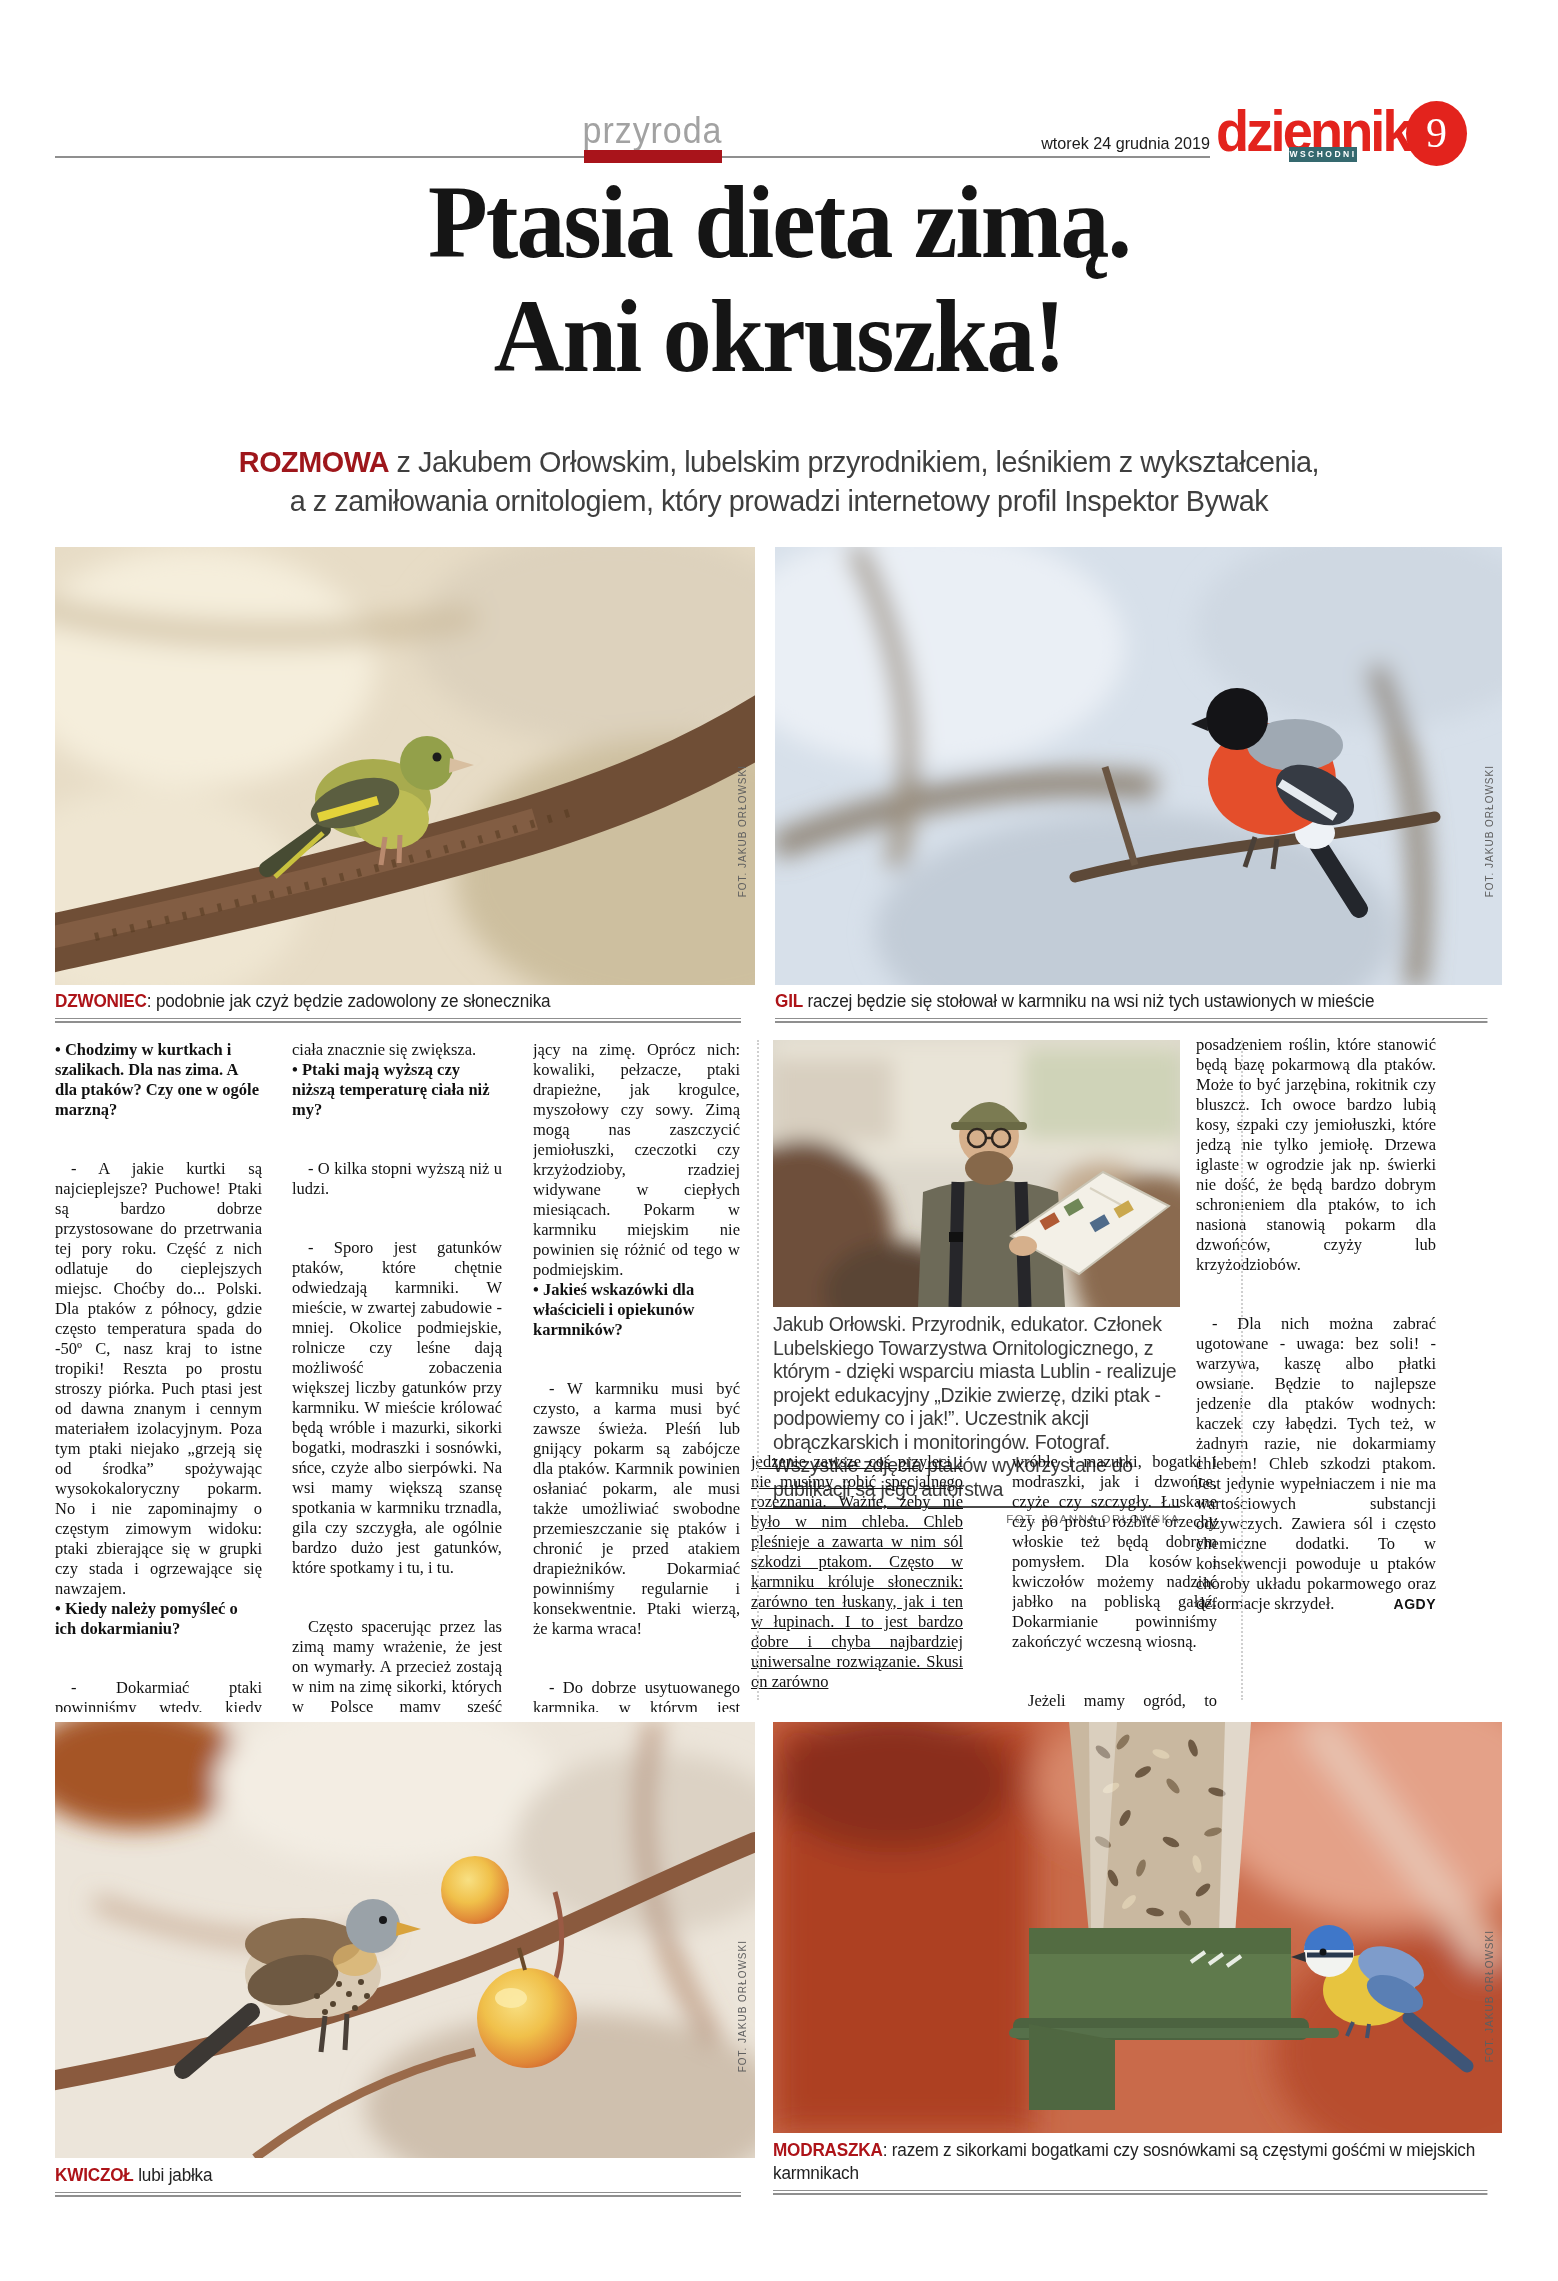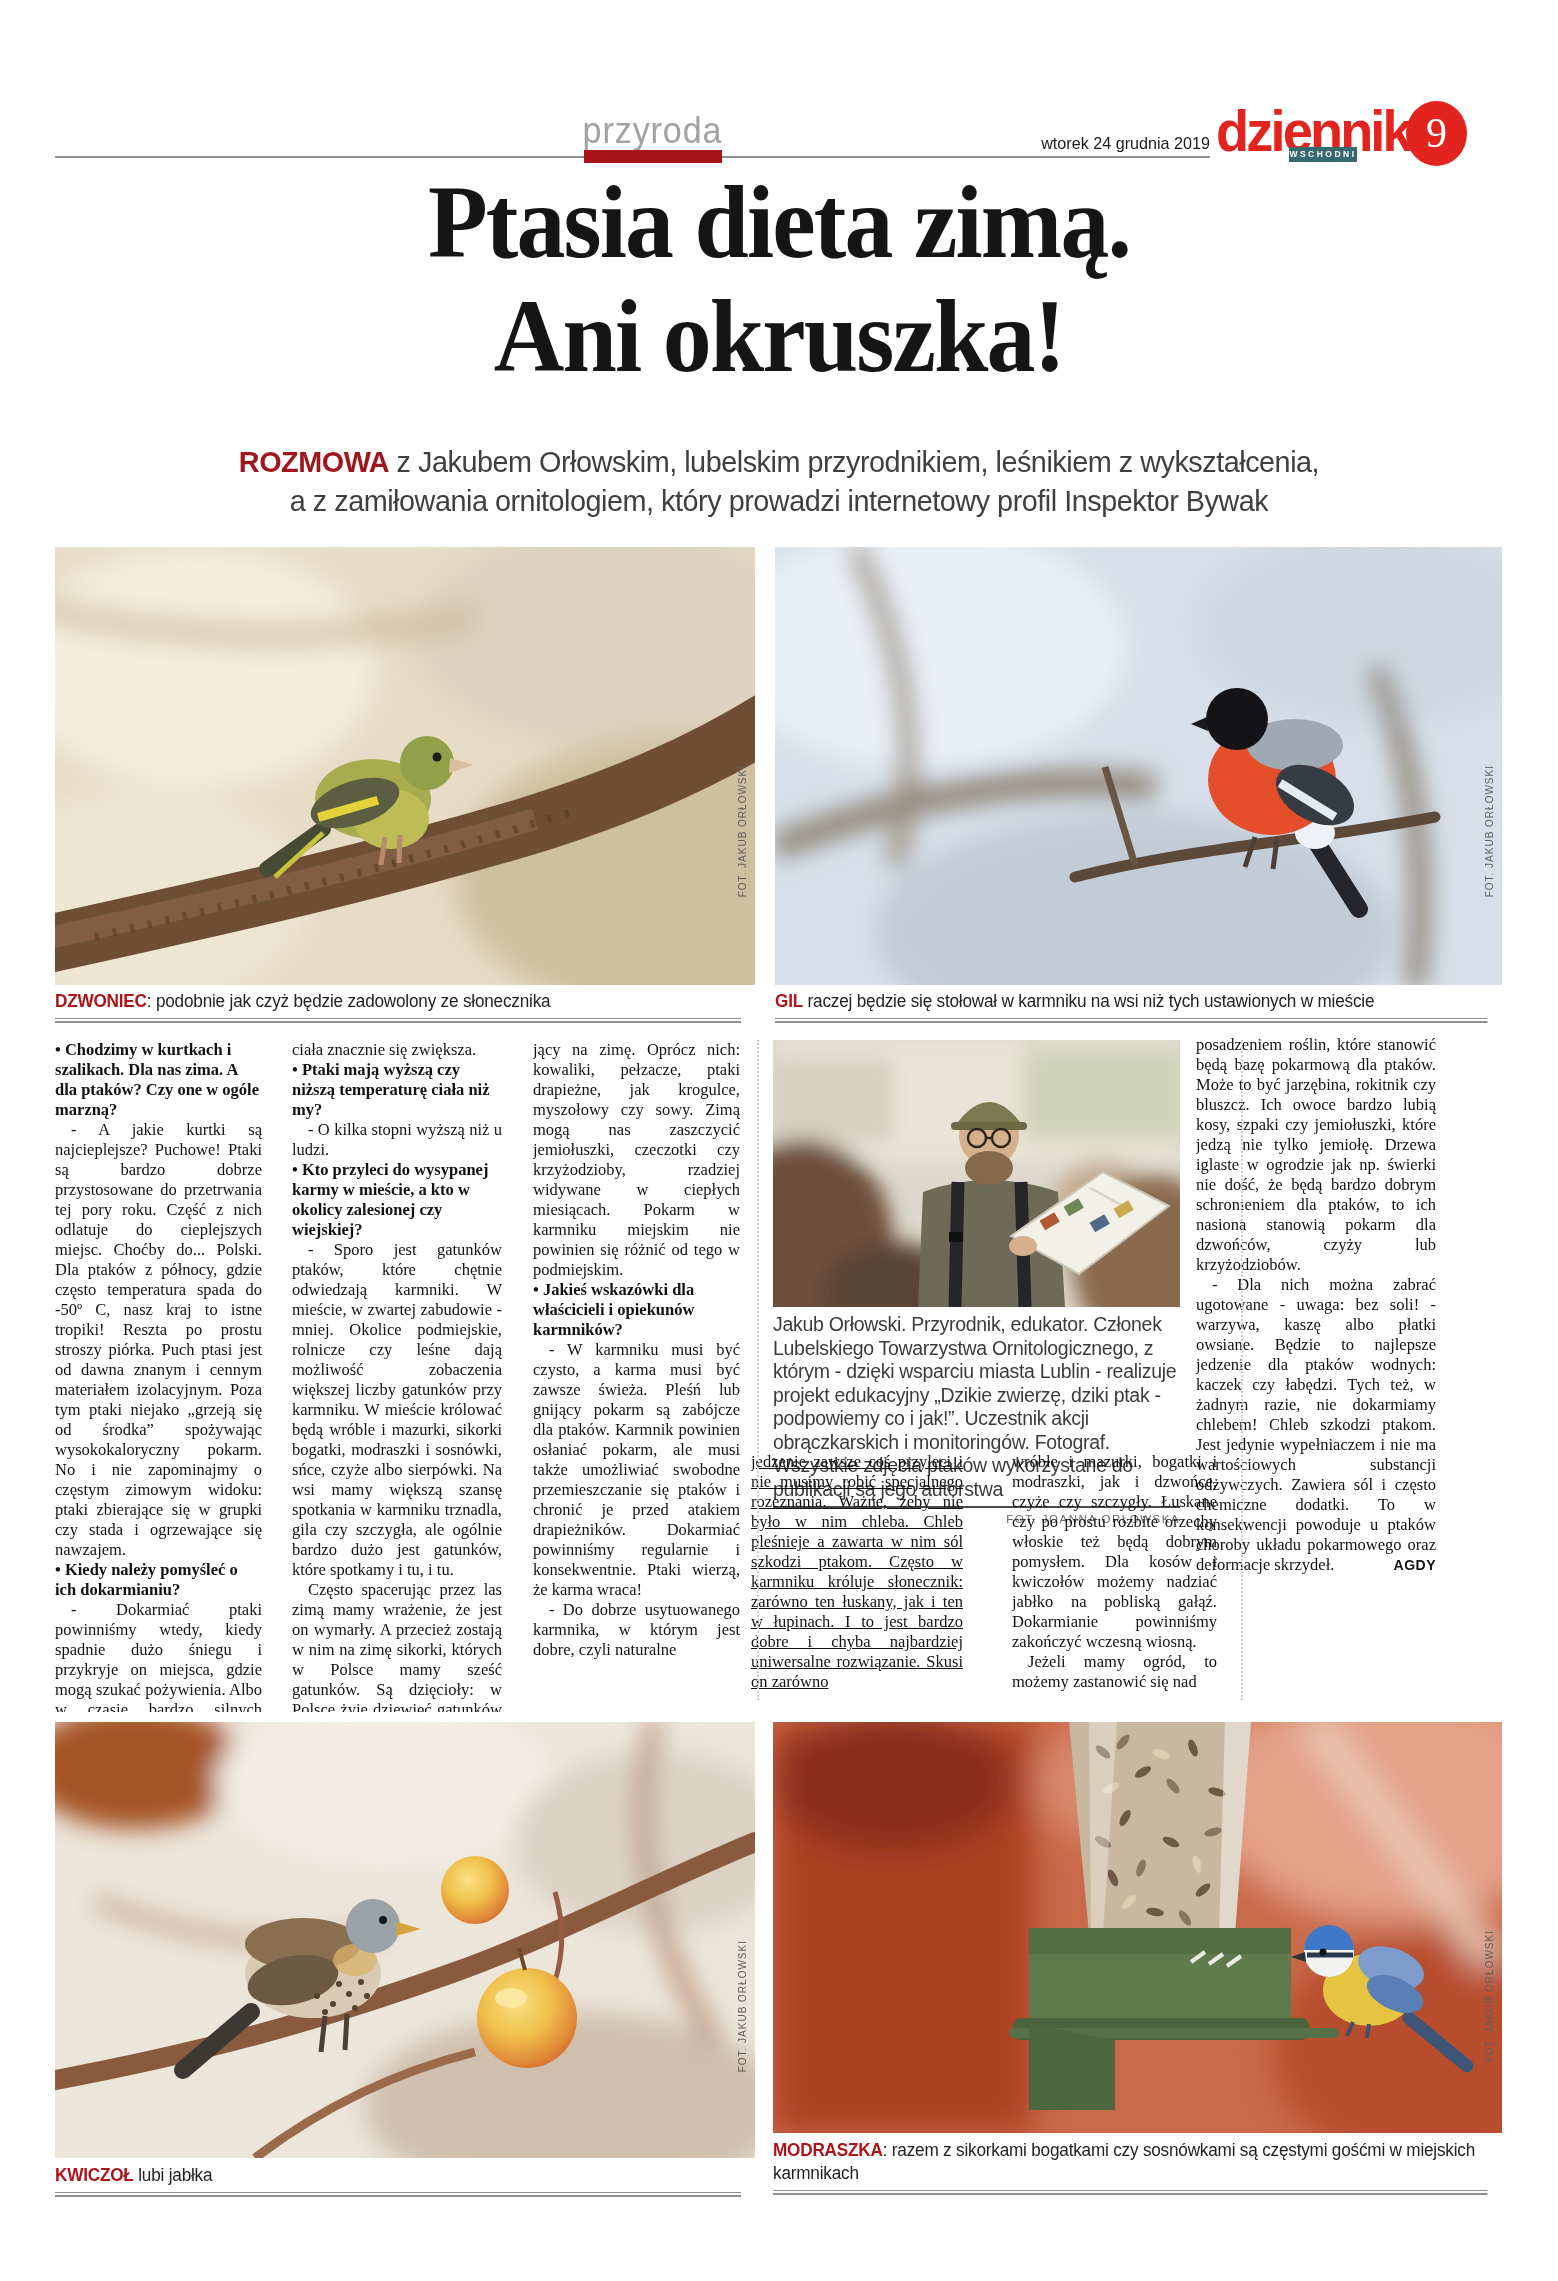--- a/index.html
+++ b/index.html
@@ -37,21 +37,21 @@
   .caprule{margin-top:5px;border-top:1.5px solid #8f8f8f;border-bottom:2.5px solid #8f8f8f;height:2px;}
   .midcap{font-size:19.5px;line-height:23.5px;color:#3c3c3c;letter-spacing:-.3px;}
   .midrule{margin-top:5px;border-top:2px solid #4a4a4a;}
   .midcred{text-align:right;font-size:11.5px;color:#6a6a6a;letter-spacing:1.5px;}
 
   
   .col{font-family:"Liberation Serif",serif;font-size:16.5px;line-height:20px;color:#111;
        text-align:justify;overflow:hidden;hyphens:auto;}
   .col p{margin:0;}
   .blk.q{font-weight:700;text-align:left;}
-  .blk.a{text-indent:16px;}
+  .blk.a{text-indent:16px;margin-top:39px;}
   .sig{float:right;font-family:"Liberation Sans",sans-serif;font-weight:700;font-size:14px;letter-spacing:.5px;}
   .vsep{border-left:2px dotted #cfcfcf;width:0;}
 </style>
 </head>
 <body>
 
 <div class="page">
 
   <div class="abs hdr-line"></div>
   <div class="abs section-label">przyroda</div>
@@ -195,21 +195,20 @@
   <div class="abs col" style="left:55px;top:1040px;width:207px;height:672px;">
       <p class="blk q">• Chodzimy w kurtkach i szalikach. Dla nas zima. A dla ptaków? Czy one w ogóle marzną?</p>
       <p class="blk a">- A jakie kurtki są najcieplejsze? Puchowe! Ptaki są bardzo dobrze przystosowane do przetrwania tej pory roku. Część z nich odlatuje do cieplejszych miejsc. Choćby do... Polski. Dla ptaków z północy, gdzie często temperatura spada do -50º C, nasz kraj to istne tropiki! Reszta po prostu stroszy piórka. Puch ptasi jest od dawna znanym i cennym materiałem izolacyjnym. Poza tym ptaki niejako „grzeją się od środka” spożywając wysokokaloryczny pokarm. No i nie zapominajmy o częstym zimowym widoku: ptaki zbierające się w grupki czy stada i ogrzewające się nawzajem.</p>
       <p class="blk q">• Kiedy należy pomyśleć o ich dokarmianiu?</p>
       <p class="blk a">- Dokarmiać ptaki powinniśmy wtedy, kiedy spadnie dużo śniegu i przykryje on miejsca, gdzie mogą szukać pożywienia. Albo w czasie bardzo silnych mrozów, gdy wydatek energetyczny na utrzymanie temperatury</p>
     </div>
   <div class="abs col" style="left:292px;top:1040px;width:210px;height:672px;">
       <p class="blk p">ciała znacznie się zwiększa.</p>
       <p class="blk q">• Ptaki mają wyższą czy niższą temperaturę ciała niż my?</p>
       <p class="blk a">- O kilka stopni wyższą niż u ludzi.</p>
-      <p class="blk q">• Kto przyleci do wysypanej karmy w mieście, a kto w okolicy zalesionej czy wiejskiej?</p>
       <p class="blk a">- Sporo jest gatunków ptaków, które chętnie odwiedzają karmniki. W mieście, w zwartej zabudowie - mniej. Okolice podmiejskie, rolnicze czy leśne dają możliwość zobaczenia większej liczby gatunków przy karmniku. W mieście królować będą wróble i mazurki, sikorki bogatki, modraszki i sosnówki, sńce, czyże albo sierpówki. Na wsi mamy większą szansę spotkania w karmniku trznadla, gila czy szczygła, ale ogólnie bardzo dużo jest gatunków, które spotkamy i tu, i tu.</p>
       <p class="blk a">Często spacerując przez las zimą mamy wrażenie, że jest on wymarły. A przecież zostają w nim na zimę sikorki, których w Polsce mamy sześć gatunków. Są dzięcioły: w Polsce żyje dziewięć gatunków i tylko jeden odlatu-</p>
     </div>
   <div class="abs col" style="left:533px;top:1040px;width:207px;height:672px;">
       <p class="blk p">jący na zimę. Oprócz nich: kowaliki, pełzacze, ptaki drapieżne, jak krogulce, myszołowy czy sowy. Zimą mogą nas zaszczycić jemiołuszki, czeczotki czy krzyżodzioby, rzadziej widywane w ciepłych miesiącach. Pokarm w karmniku miejskim nie powinien się różnić od tego w podmiejskim.</p>
       <p class="blk q">• Jakieś wskazówki dla właścicieli i opiekunów karmników?</p>
       <p class="blk a">- W karmniku musi być czysto, a karma musi być zawsze świeża. Pleśń lub gnijący pokarm są zabójcze dla ptaków. Karmnik powinien osłaniać pokarm, ale musi także umożliwiać swobodne przemieszczanie się ptaków i chronić je przed atakiem drapieżników. Dokarmiać powinniśmy regularnie i konsekwentnie. Ptaki wierzą, że karma wraca!</p>
       <p class="blk a">- Do dobrze usytuowanego karmnika, w którym jest dobre, czyli naturalne</p>
     </div>
   <div class="abs col" style="left:751px;top:1452px;width:212px;height:262px;text-decoration:underline;">

